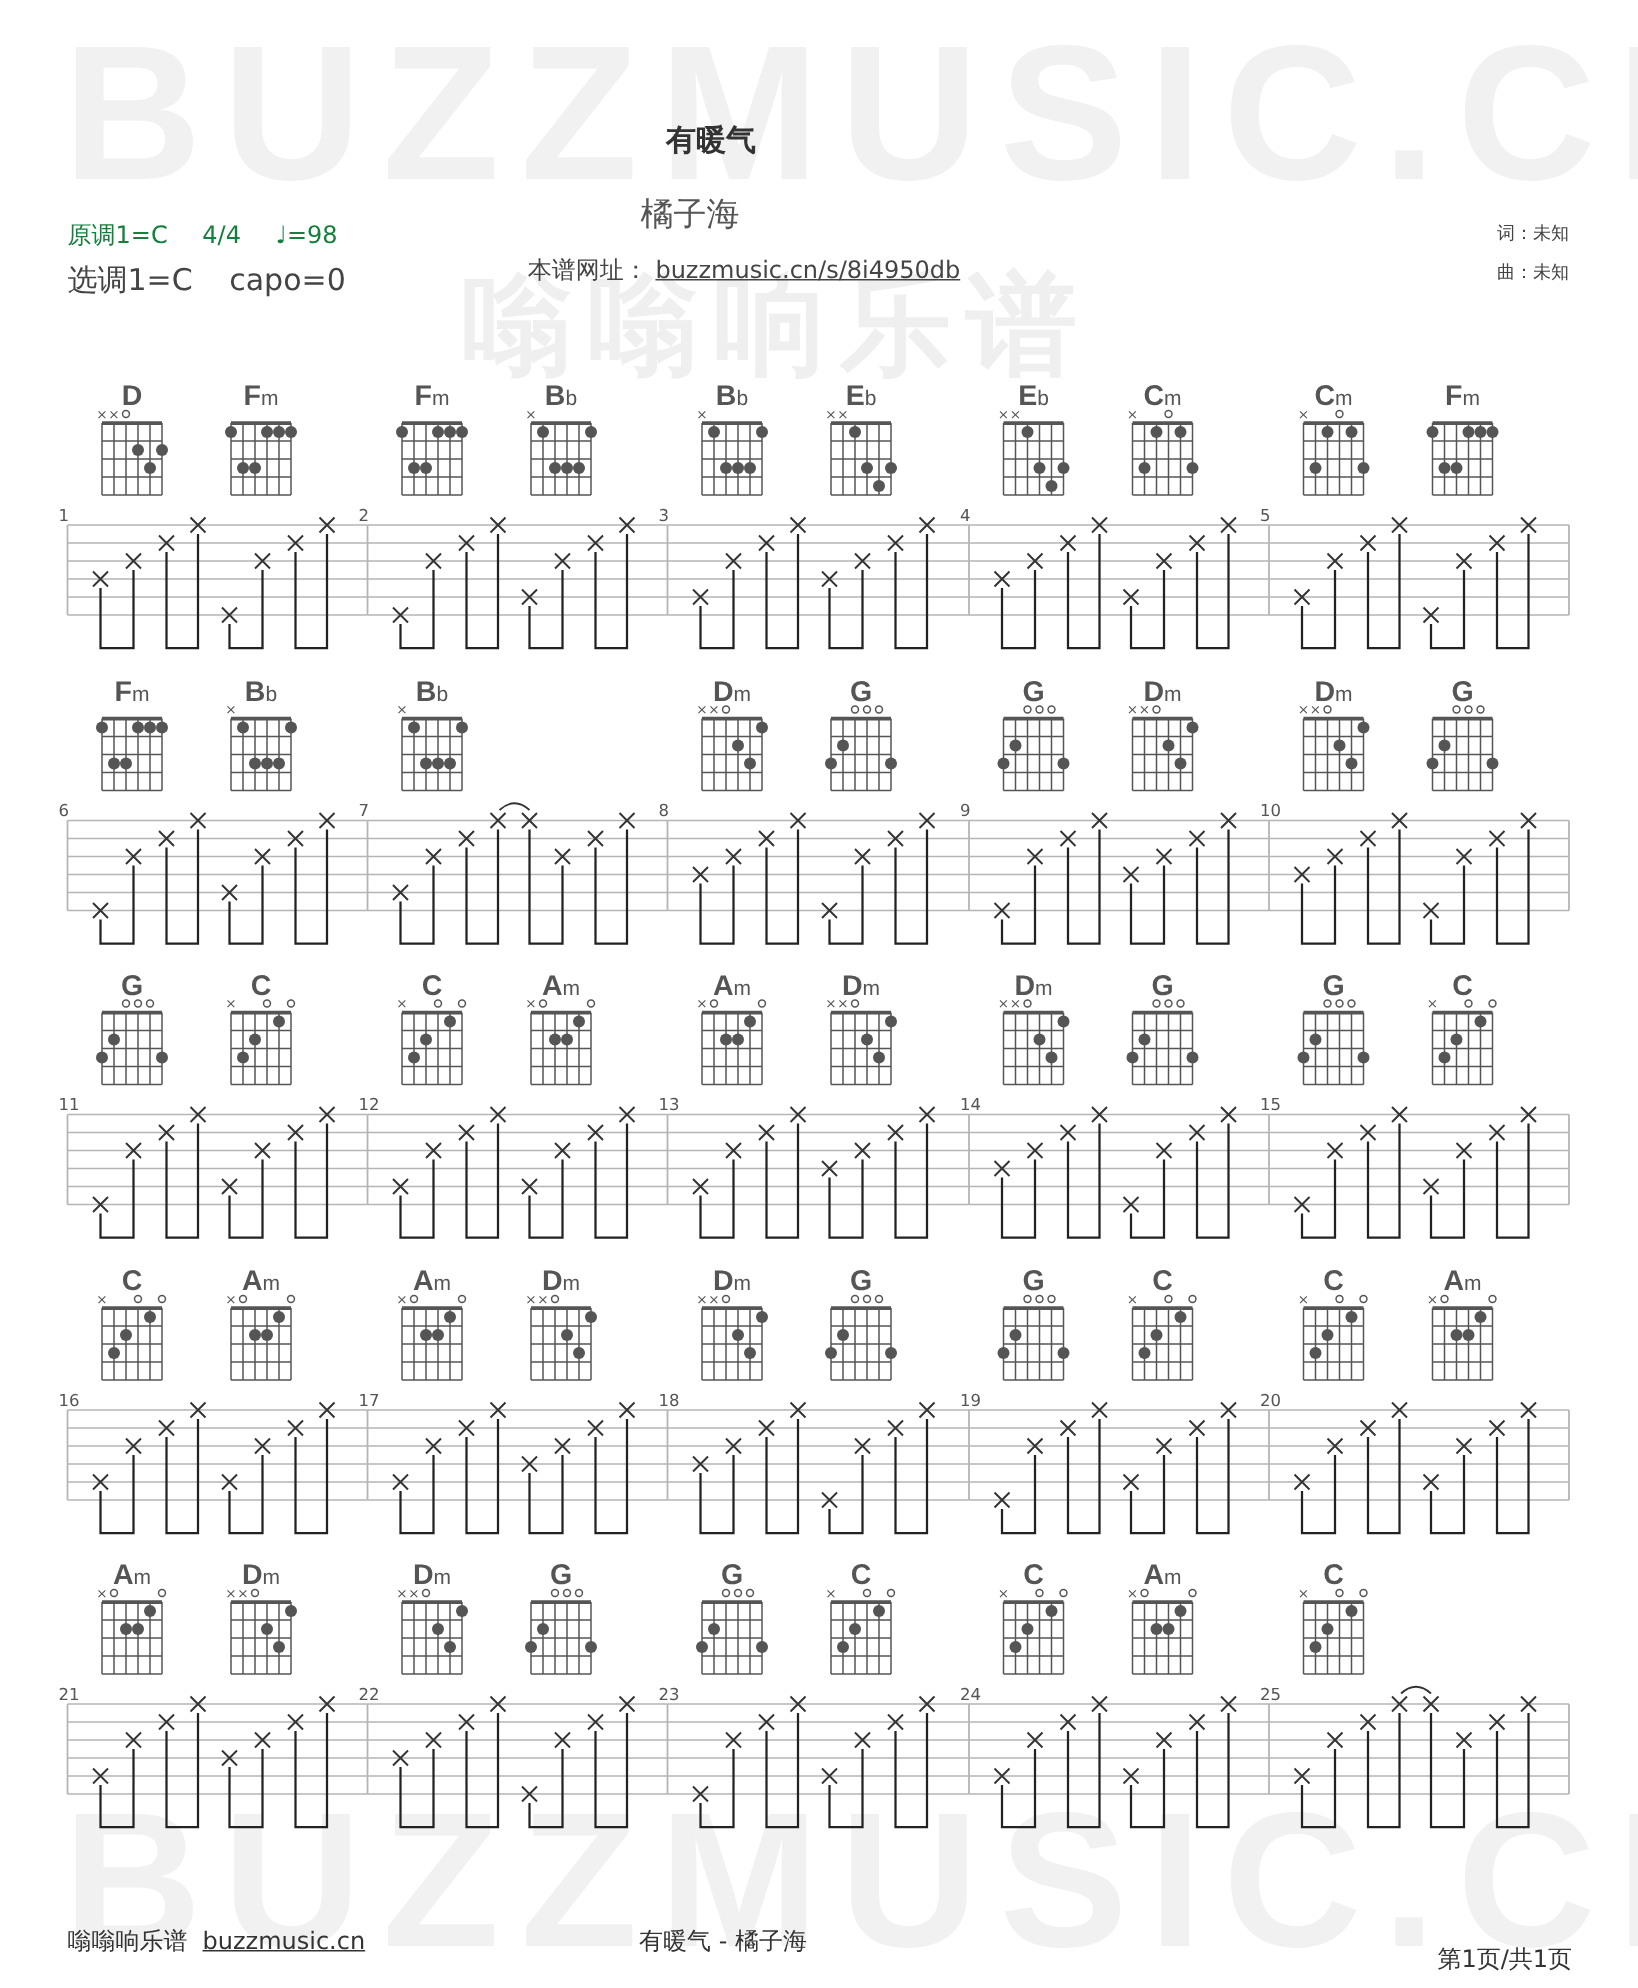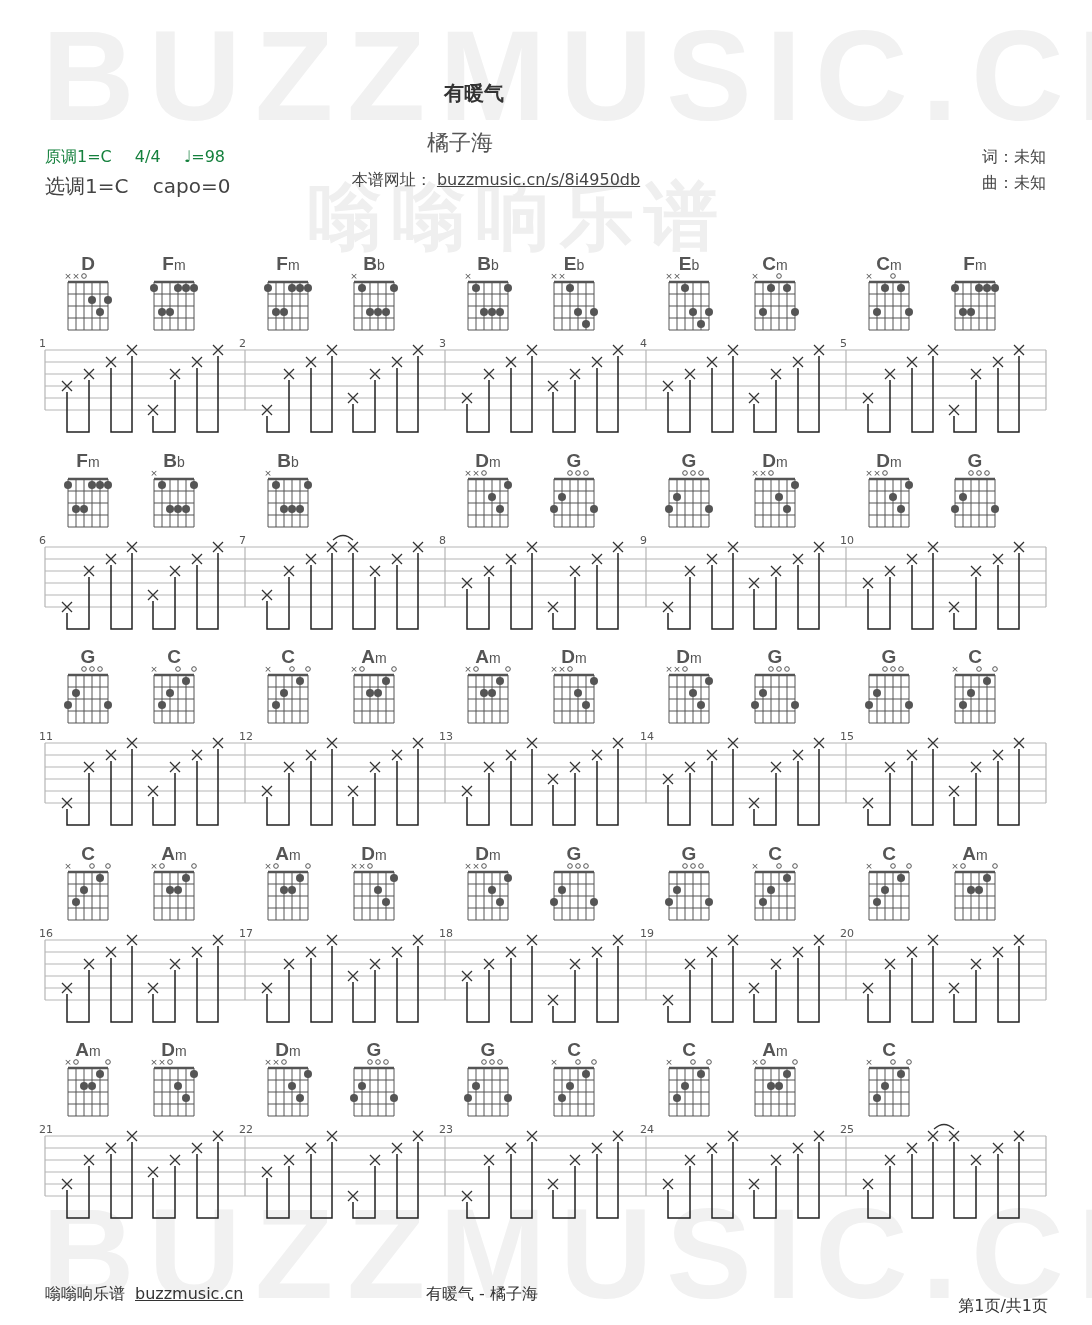--- a/index.html
+++ b/index.html
@@ -11,21 +11,21 @@
   .wm-bot { left: 42px; top: 1180px; font-size: 128px; letter-spacing: 14px; }
   .wm-mid { left: 308px; top: 168px; font-size: 74px; letter-spacing: 10px; color: #efefef; }
   .hdr { position: absolute; z-index: 1; }
   .title { left: 0; width: 948px; top: 80px; text-align: center; font-size: 20px; font-weight: bold; color: #333; }
   .artist { left: 0; width: 920px; top: 128px; text-align: center; font-size: 22px; color: #555; }
   .meta-l1 { left: 45px; top: 147px; font-size: 16px; color: #15803d; }
   .meta-l2 { left: 45px; top: 173px; font-size: 20px; color: #444; }
   .meta-l1 span, .meta-l2 span { margin-right: 18px; }
   .url { left: 0; width: 992px; top: 170px; text-align: center; font-size: 16px; color: #444; }
   .url a { color: #444; text-decoration: underline; }
-  .credits { right: 46px; text-align: right; font-size: 16px; color: #444; }
+  .credits { right: 46px; text-align: right; font-size: 12px; color: #444; }
   .cr1 { top: 147px; } .cr2 { top: 173px; }
   svg#score { position: absolute; left: 0; top: 0; z-index: 1; }
   .footer { position: absolute; z-index: 1; top: 1284px; font-size: 16px; color: #333; }
   .f-left { left: 45px; } .f-left a { color: #333; text-decoration: underline; margin-left: 10px; }
   .f-mid { left: 0; width: 964px; text-align: center; }
   .f-right { right: 44px; margin-top: 12px; }
 </style>
 </head>
 <body>
 

